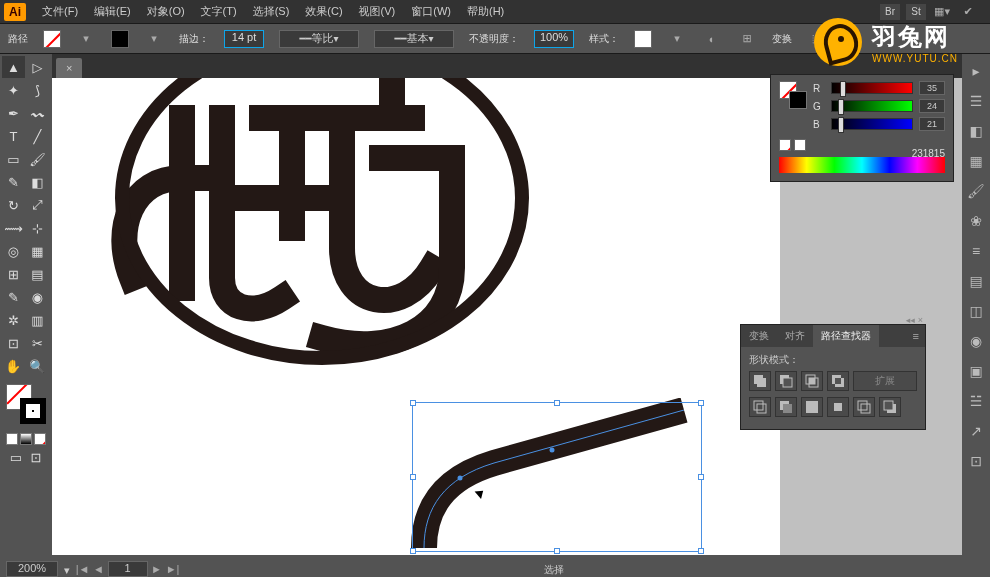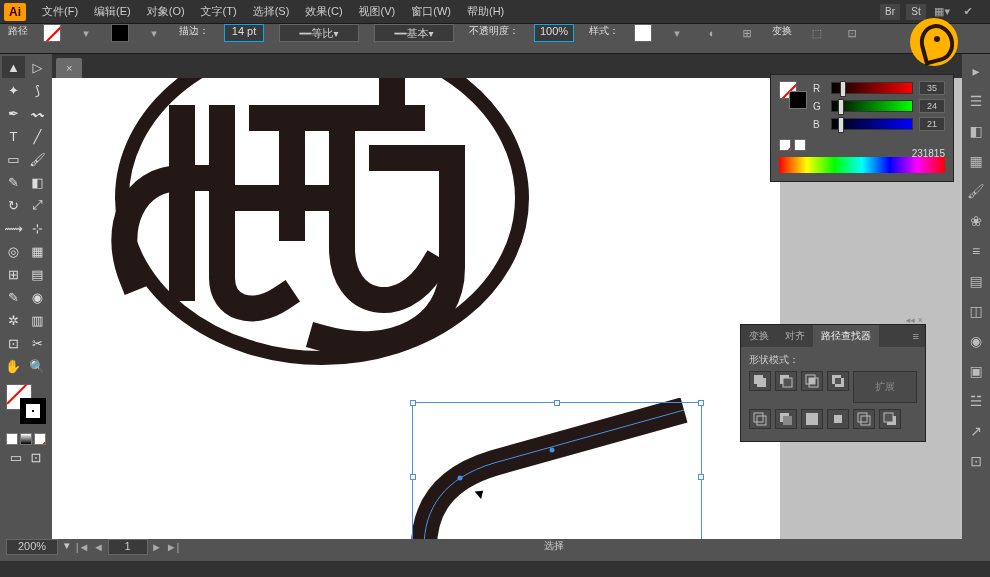--- a/index.html
+++ b/index.html
@@ -2,21 +2,21 @@
 <html><head>
 <meta charset="utf-8">
 <style>
 *{margin:0;padding:0;box-sizing:border-box;font-family:"Microsoft YaHei",sans-serif;font-size:11px;color:#ccc;user-select:none}
 body{background:#323232;width:990px;height:577px;overflow:hidden;position:relative}
 .menubar{height:24px;background:#323232;display:flex;align-items:center;padding-left:4px;border-bottom:1px solid #1a1a1a}
 .ai-logo{width:22px;height:18px;background:#ff9a00;color:#330000;font-weight:bold;display:flex;align-items:center;justify-content:center;font-size:12px;border-radius:2px;margin-right:8px}
 .menu-item{padding:3px 8px;cursor:pointer}
 .menu-right{margin-left:auto;display:flex;align-items:center;gap:6px;padding-right:12px}
 .menu-chip{width:20px;height:16px;background:#454545;display:flex;align-items:center;justify-content:center;font-size:10px}
-.optbar{height:30px;background:#535353;display:flex;padding:0 8px;gap:15px;border-bottom:1px solid #1a1a1a;position:relative;z-index:2}
+.optbar{height:30px;background:#535353;display:flex;align-items:center;padding:0 8px;gap:15px;border-bottom:1px solid #1a1a1a;position:relative;z-index:2}
 .opt-lbl{font-size:10px;color:#ddd}
 .swatch{width:18px;height:18px;border:1px solid #666}
 .swatch.white{background:#fff}
 .swatch.nofill{background:#fff;position:relative;overflow:hidden}
 .swatch.nofill::after{content:"";position:absolute;width:28px;height:2px;background:#f00;transform:rotate(-45deg);top:8px;left:-4px}
 .num-in{width:40px;height:18px;background:#3a3a3a;border:1px solid #0ea5e9;color:#ddd;text-align:center}
 .dd{width:70px;height:18px;background:#3a3a3a;border:1px solid #666;display:flex;align-items:center;justify-content:center;font-size:10px}
 .dd.long{width:80px}
 .icon-btn{width:20px;height:18px;display:flex;align-items:center;justify-content:center;color:#aaa;cursor:pointer}
 .workspace{position:absolute;top:54px;left:0;right:0;bottom:22px;display:flex}
@@ -58,22 +58,22 @@
 .pf-panel{position:absolute;right:64px;top:324px;width:186px;background:#535353;border:1px solid #222;z-index:10}
 .pf-tabs{display:flex;background:#3f3f3f;height:22px;align-items:center}
 .pf-tab{padding:0 8px;font-size:10px;color:#aaa;height:100%;display:flex;align-items:center;cursor:pointer}
 .pf-tab.active{background:#535353;color:#eee}
 .pf-menu{margin-left:auto;padding:0 6px;color:#aaa;cursor:pointer}
 .pf-sec{padding:6px 8px}
 .pf-lbl{font-size:10px;color:#ccc;margin-bottom:4px}
 .pf-row{display:flex;gap:4px;margin-bottom:6px}
 .pf-btn{width:22px;height:20px;background:#4a4a4a;border:1px solid #333;display:flex;align-items:center;justify-content:center;cursor:pointer}
 .pf-btn svg{width:14px;height:14px}
-.pf-wide{flex:1;height:32px;background:#4a4a4a;border:1px solid #333}
-.statusbar{position:absolute;bottom:16px;left:0;right:0;height:22px;background:#535353;display:flex;align-items:flex-start;padding:0 6px;gap:6px;font-size:10px}
+.pf-wide{flex:1;height:20px;background:#4a4a4a;border:1px solid #333}
+.statusbar{position:absolute;bottom:0;left:0;right:0;height:22px;background:#535353;display:flex;align-items:flex-end;padding:0 6px;gap:6px;font-size:10px}
 .zoom-dd{width:52px;height:16px;background:#3a3a3a;border:1px solid #666;text-align:center}
 .sb-nav{display:flex;gap:2px;align-items:center}
 .sb-btn{width:14px;color:#aaa;text-align:center;cursor:pointer}
 .sb-sel{margin-left:auto;margin-right:420px;color:#ccc;font-size:10px}
 .watermark{position:absolute;right:32px;top:18px;z-index:20;display:flex;align-items:center;gap:10px}
 .wm-icon{width:48px;height:48px;background:#ffb200;border-radius:50%;position:relative}
 .wm-icon::before{content:"";position:absolute;width:26px;height:30px;border:4px solid #2a1500;border-radius:50% 50% 50% 0;top:6px;left:10px;transform:rotate(-15deg)}
 .wm-icon::after{content:"";position:absolute;width:6px;height:6px;background:#2a1500;border-radius:50%;top:18px;left:24px}
 .wm-txt{display:flex;flex-direction:column}
 .wm-cn{color:#fff;font-size:24px;font-weight:bold;letter-spacing:2px}
@@ -349,20 +349,24 @@
             <rect x="4" y="4" width="9" height="9" fill="#bbb"></rect>
             <rect x="1" y="1" width="9" height="9" fill="#535353" stroke="#bbb"></rect>
           </svg>
         </div>
     </div>
   </div>
 </div>
 
 <div class="watermark">
   <div class="wm-icon"></div>
+  <div class="wm-txt">
+    <span class="wm-cn">羽兔网</span>
+    <span class="wm-en">WWW.YUTU.CN</span>
+  </div>
 </div>
 
 <div class="statusbar">
   <div class="zoom-dd">200%</div>
   <span>▾</span>
   <div class="sb-nav">
     <span class="sb-btn">|◄</span>
     <span class="sb-btn">◄</span>
     <div class="zoom-dd" style="width:40px">1</div>
     <span class="sb-btn">►</span>

